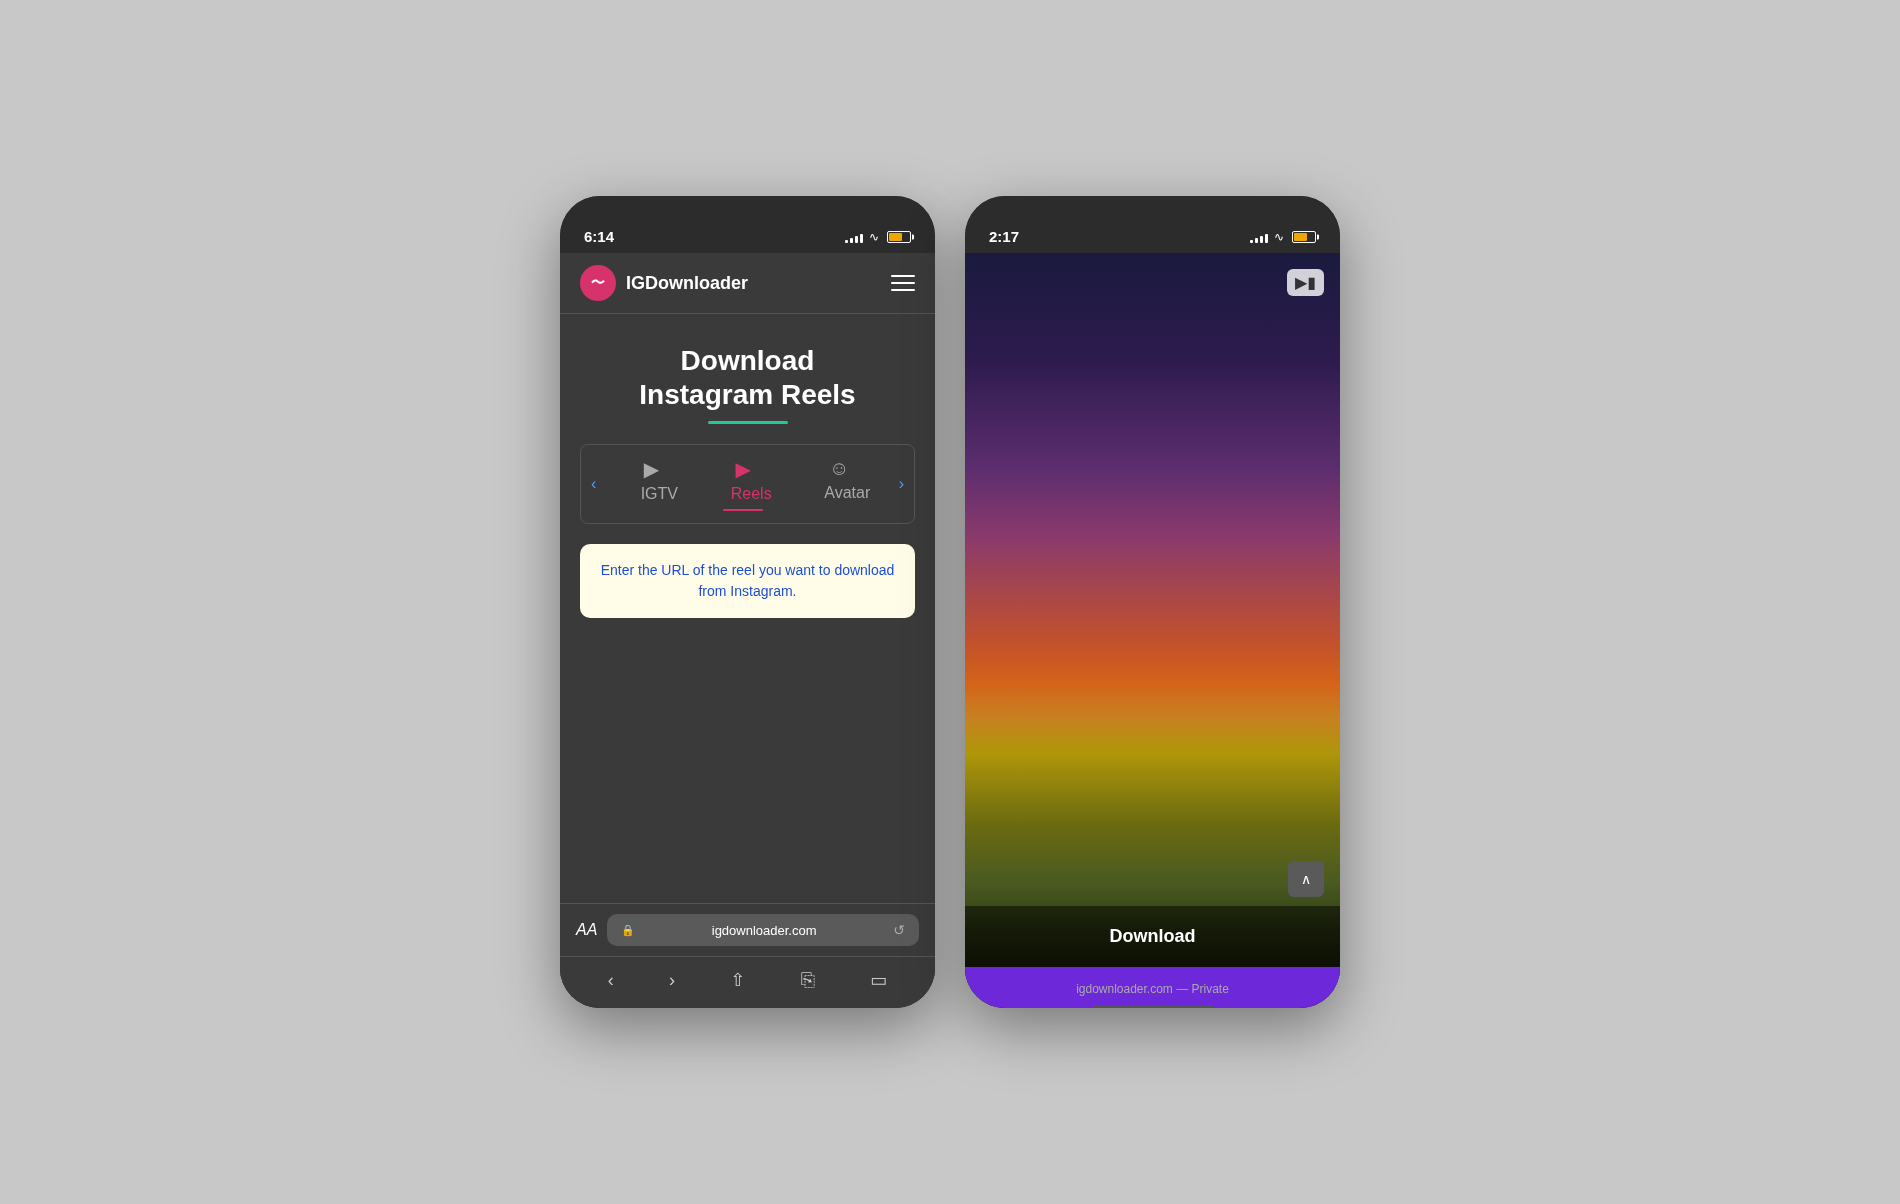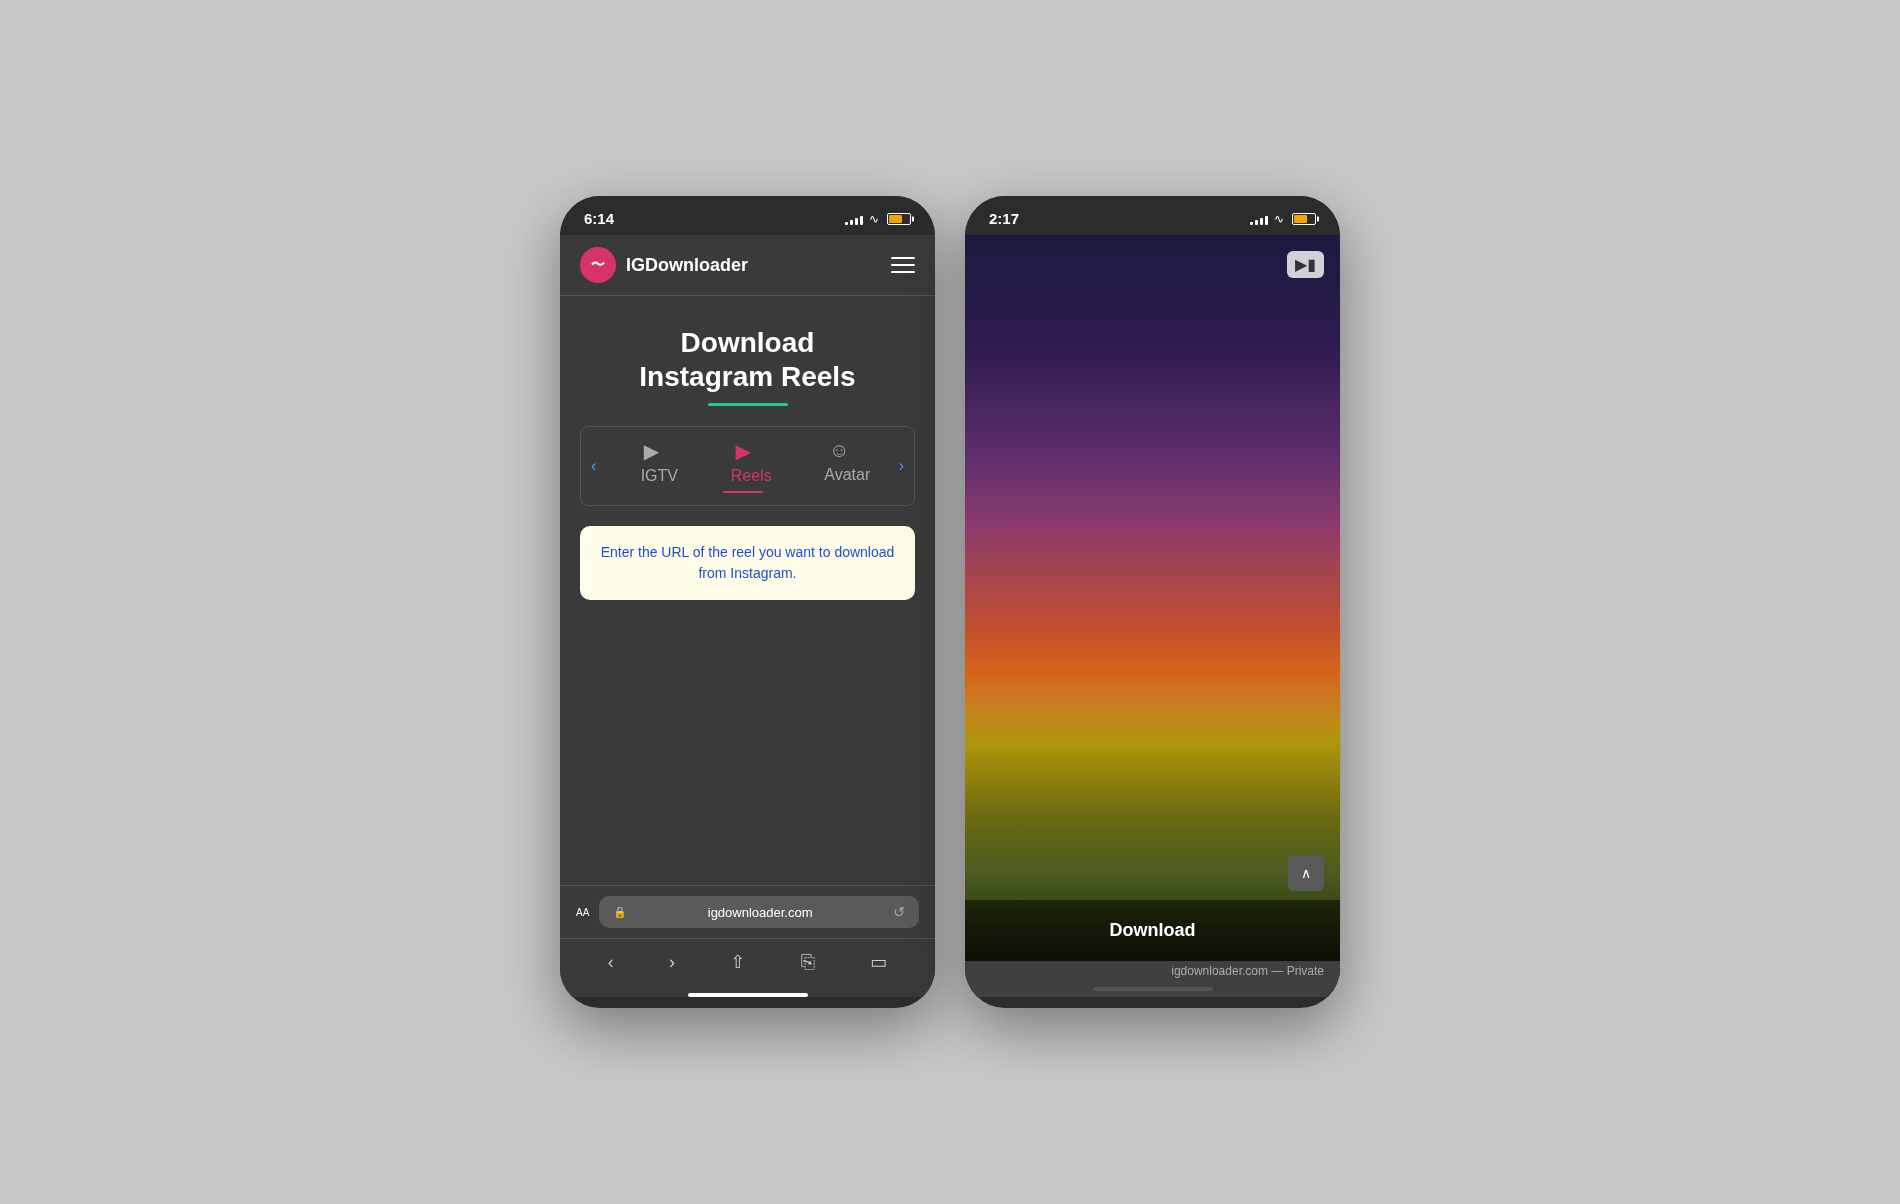--- a/index.html
+++ b/index.html
@@ -30,21 +30,21 @@
       overflow: hidden;
       position: relative;
       box-shadow: 0 20px 60px rgba(0,0,0,0.4);
     }
 
     
     .status-bar {
       display: flex;
       justify-content: space-between;
       align-items: center;
-      padding: 14px 24px 8px;
+      padding: 32px 24px 8px;
       background: #2c2c2c;
     }
 
     .status-time {
       font-size: 15px;
       font-weight: 600;
       color: #fff;
     }
 
     .status-icons {
@@ -275,23 +275,24 @@
     .browser-bar {
       background: #3a3a3a;
       padding: 10px 16px;
       display: flex;
       align-items: center;
       gap: 10px;
       border-top: 1px solid #555;
     }
 
     .aa-text {
-      font-size: 10px;
+      font-size: 16px;
       color: #fff;
       font-weight: 500;
+      font-style: italic;
     }
 
     .url-pill {
       flex: 1;
       background: #5a5a5a;
       border-radius: 10px;
       padding: 8px 14px;
       display: flex;
       align-items: center;
       gap: 6px;
@@ -407,23 +408,23 @@
       border-radius: 6px;
       display: flex;
       align-items: center;
       justify-content: center;
       color: #fff;
       font-size: 14px;
       cursor: pointer;
     }
 
     .phone2-bottom {
-      background: #404040;
-      padding: 0 16px 6px;
-      text-align: right;
+      background: #6d28d9;
+      padding: 12px 16px 6px;
+      text-align: center;
     }
 
     .phone2-url {
       font-size: 12px;
       color: #aaa;
     }
 
     .phone2-bottom-line {
       width: 120px;
       height: 4px;

